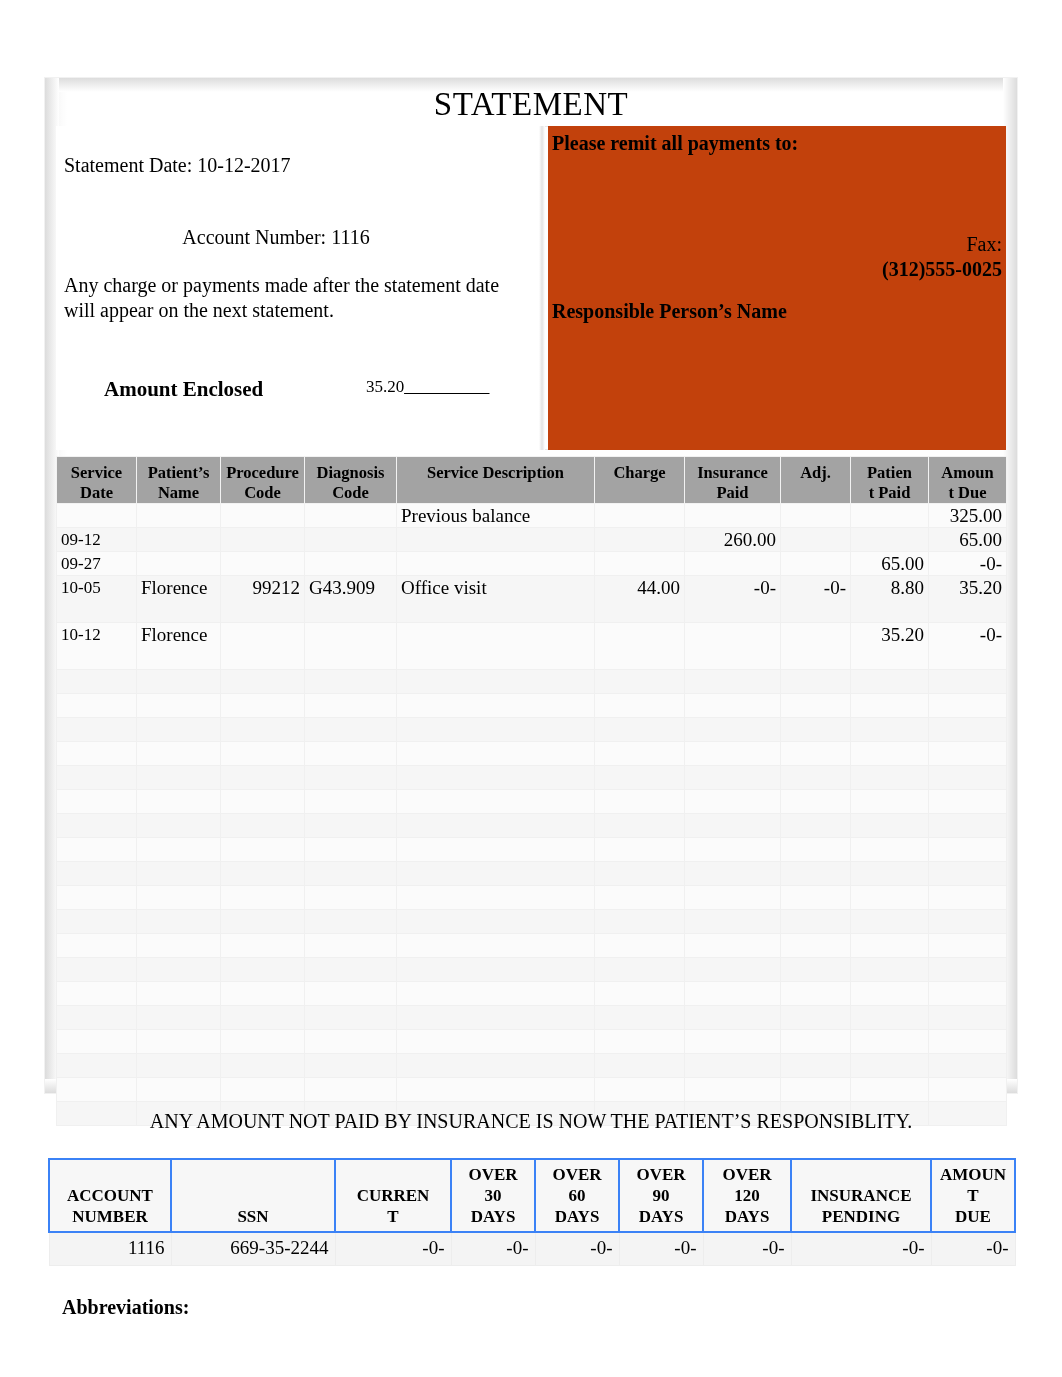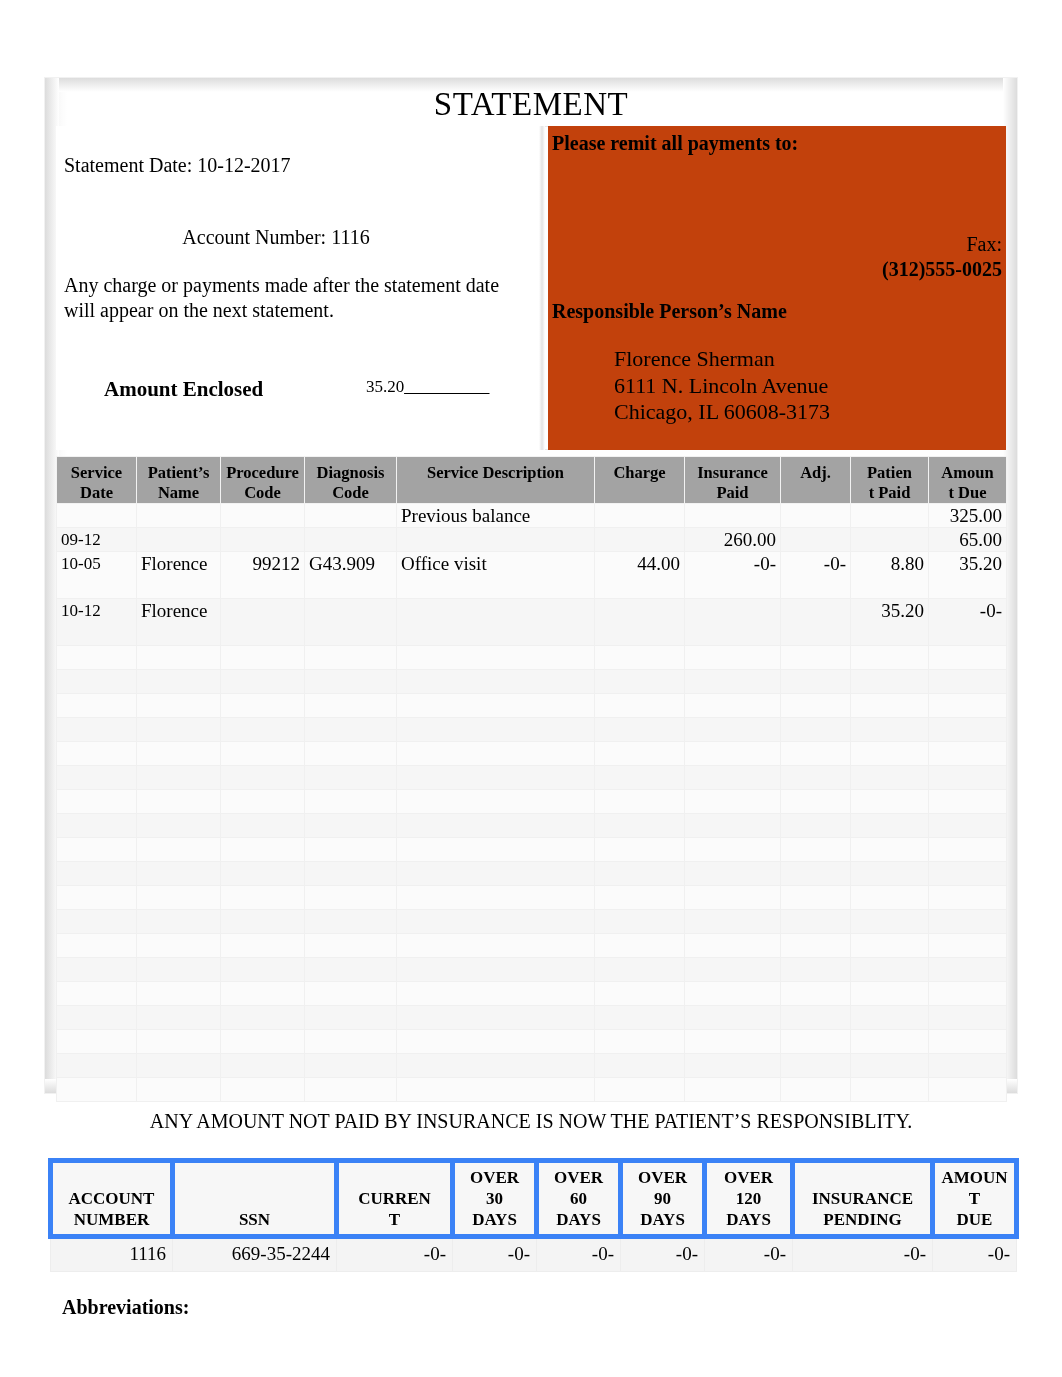--- a/index.html
+++ b/index.html
@@ -267,21 +267,21 @@
   }
   .aging-table th {
     font-weight: bold;
     font-size: 17px;
     line-height: 21px;
     text-align: center;
     vertical-align: bottom;
     padding: 4px 6px 4px 6px;
     height: 62px;
     background: #f7f7f7;
-    border: 5px solid #3b82f6;
+    border: 2px solid #3b82f6;
     word-break: break-all;
     margin-top: 13px;
   }
   .aging-table td {
     text-align: right;
     font-size: 19px;
     padding: 2px 6px 4px 6px;
     height: 26px;
     background: #f4f4f4;
     border: 1px solid #ededed;
@@ -319,25 +319,20 @@
     <div class="amt-value"><span>35.20</span><u>__________</u></div>
   </div>
 
   <div class="hdr-divider"></div>
 
   <div class="hdr-right">
     <div class="remit-title">Please remit all payments to:</div>
     <div class="fax-label">Fax:</div>
     <div class="fax-num">(312)555-0025</div>
     <div class="resp-title">Responsible Person’s Name</div>
-    <div class="resp-lines">
-      <div>Florence Sherman</div>
-      <div>6111 N. Lincoln Avenue</div>
-      <div>Chicago, IL 60608-3173</div>
-    </div>
   </div>
 
   <table class="main-table">
     <colgroup>
       <col style="width:80px">
       <col style="width:84px">
       <col style="width:84px">
       <col style="width:92px">
       <col style="width:198px">
       <col style="width:90px">
@@ -406,20 +401,32 @@
           <td class="c-proc"></td>
           <td class="c-diag"></td>
           <td class="c-desc"></td>
           <td class="c-charge"></td>
           <td class="c-ins">260.00</td>
           <td class="c-adj"></td>
           <td class="c-ppaid"></td>
           <td class="c-due">65.00</td>
         </tr>
         <tr>
+          <td class="c-date">09-27</td>
+          <td class="c-name"></td>
+          <td class="c-proc"></td>
+          <td class="c-diag"></td>
+          <td class="c-desc"></td>
+          <td class="c-charge"></td>
+          <td class="c-ins"></td>
+          <td class="c-adj"></td>
+          <td class="c-ppaid">65.00</td>
+          <td class="c-due">-0-</td>
+        </tr>
+        <tr>
           <td class="c-date two-line">10-05</td>
           <td class="c-name two-line">Florence</td>
           <td class="c-proc two-line">99212</td>
           <td class="c-diag two-line">G43.909</td>
           <td class="c-desc two-line">Office visit</td>
           <td class="c-charge two-line">44.00</td>
           <td class="c-ins two-line">-0-</td>
           <td class="c-adj two-line">-0-</td>
           <td class="c-ppaid two-line">8.80</td>
           <td class="c-due two-line">35.20</td>

